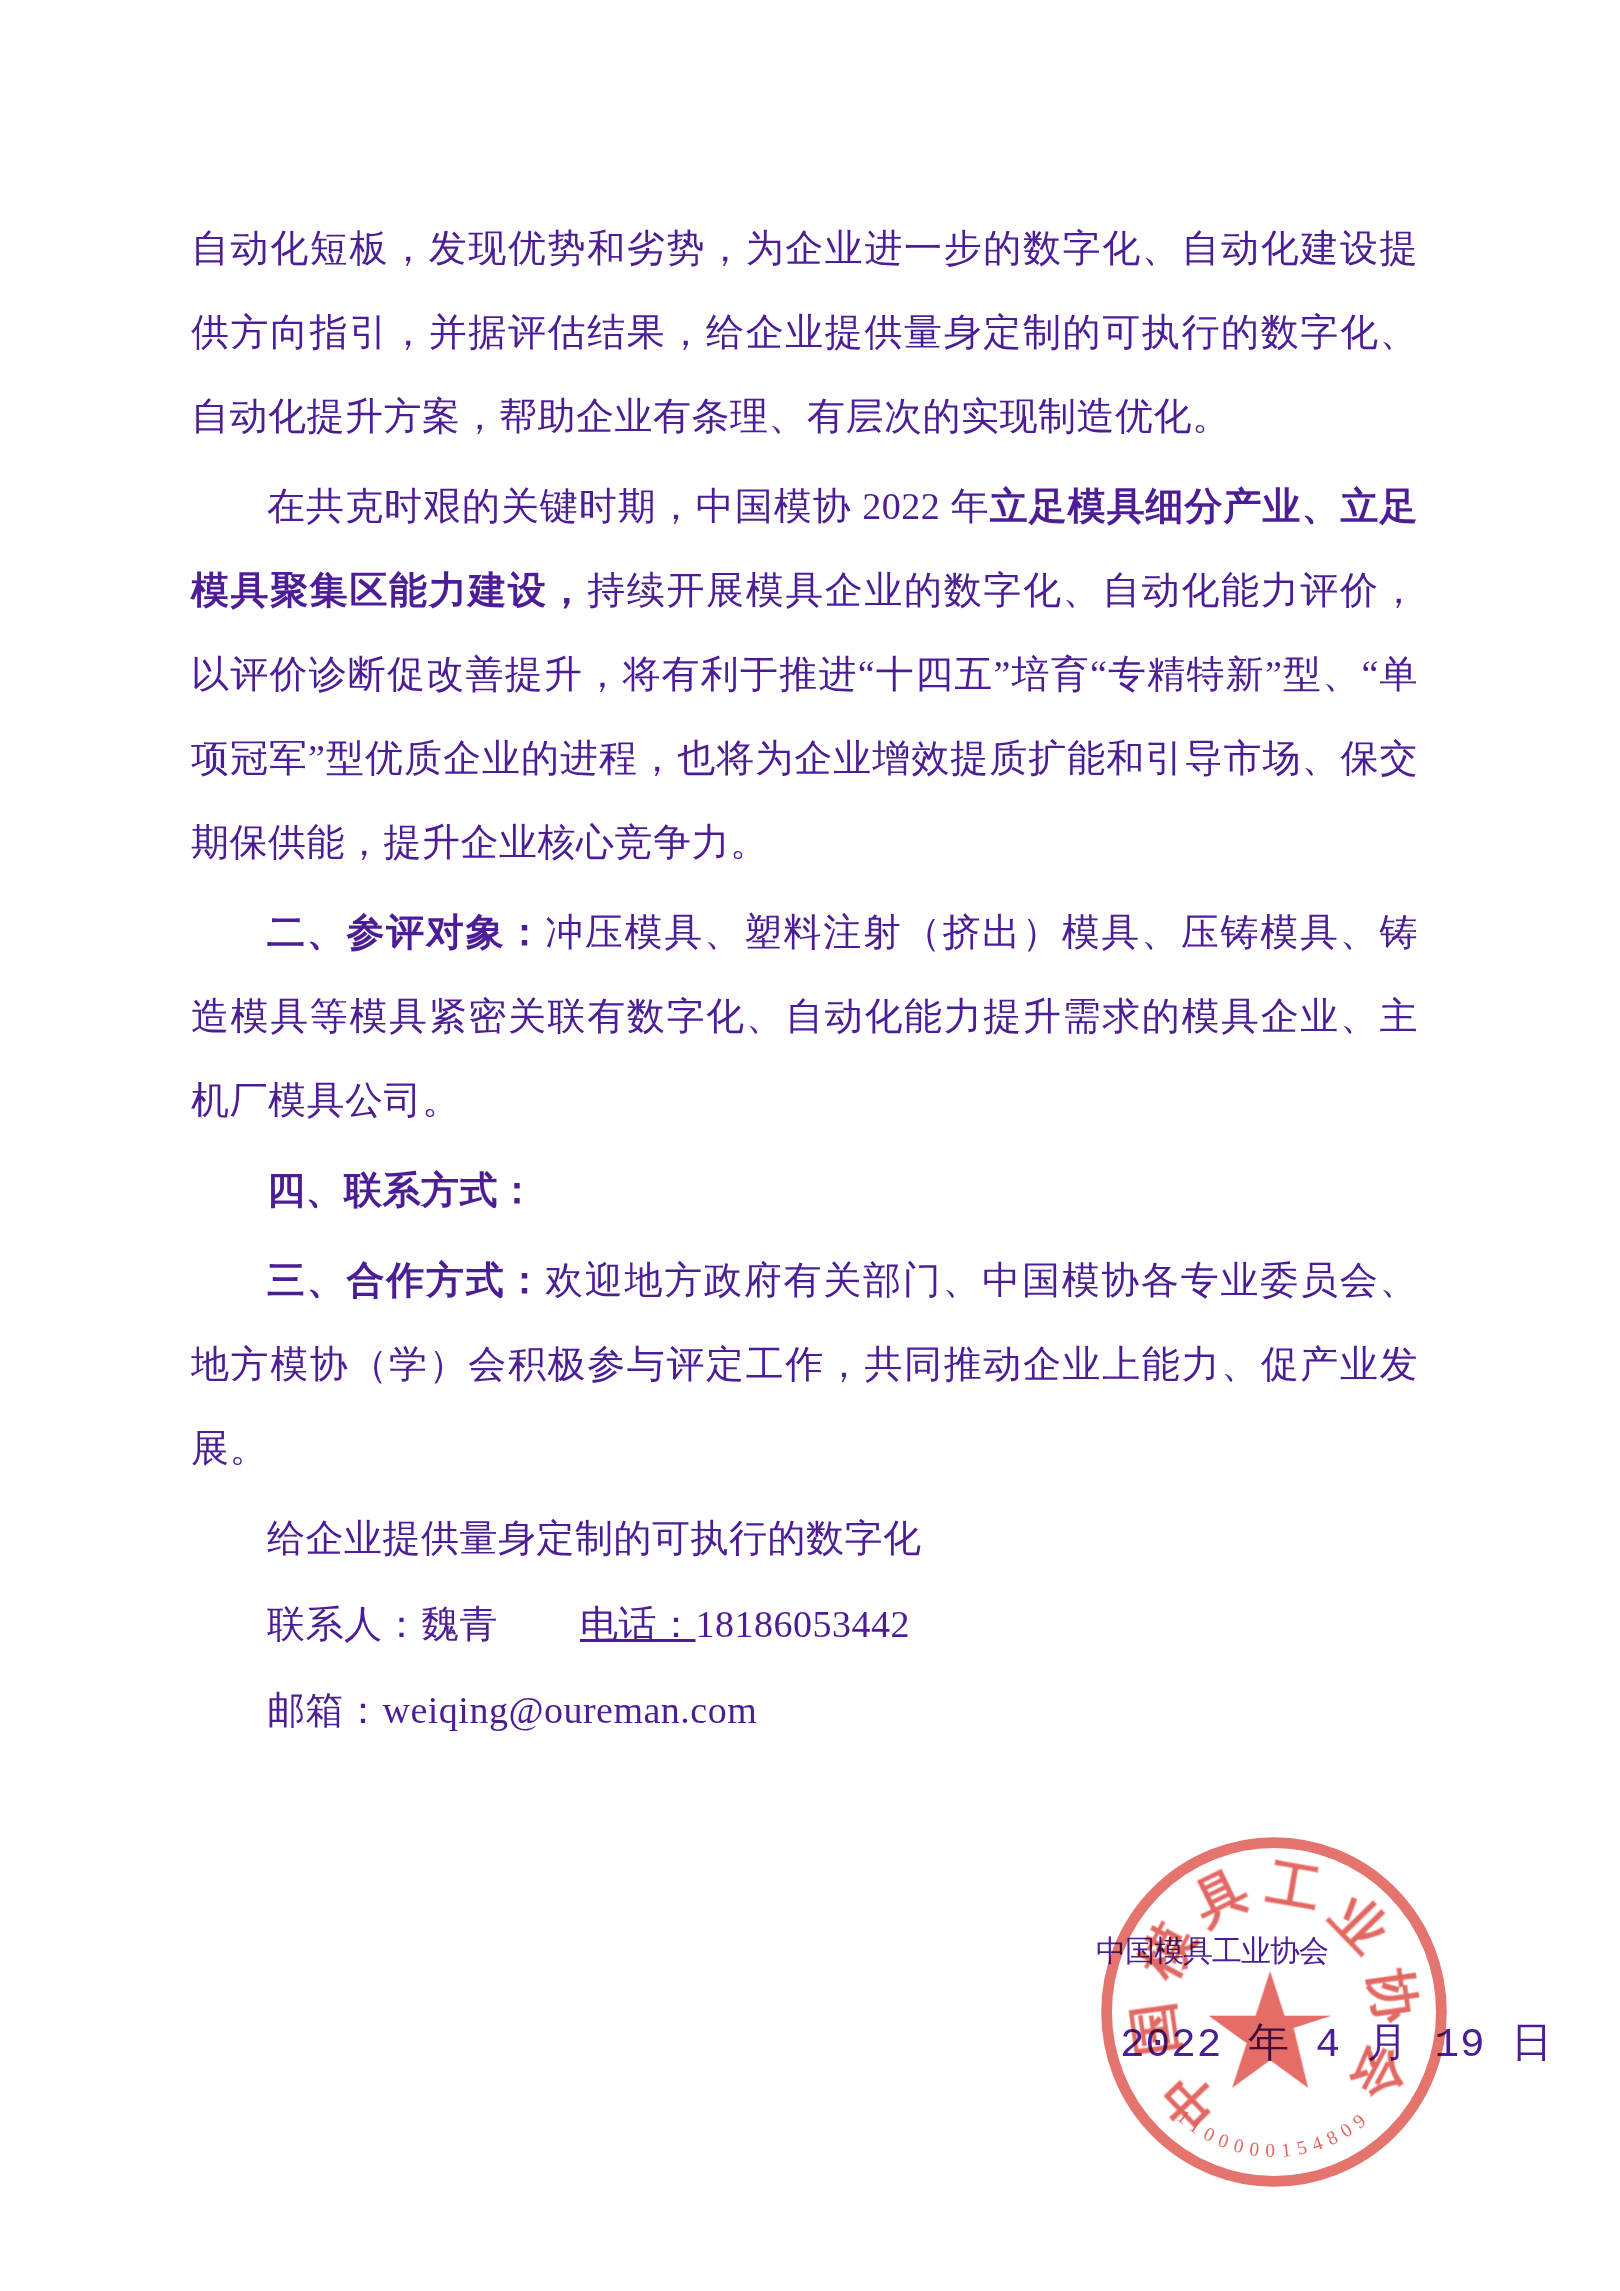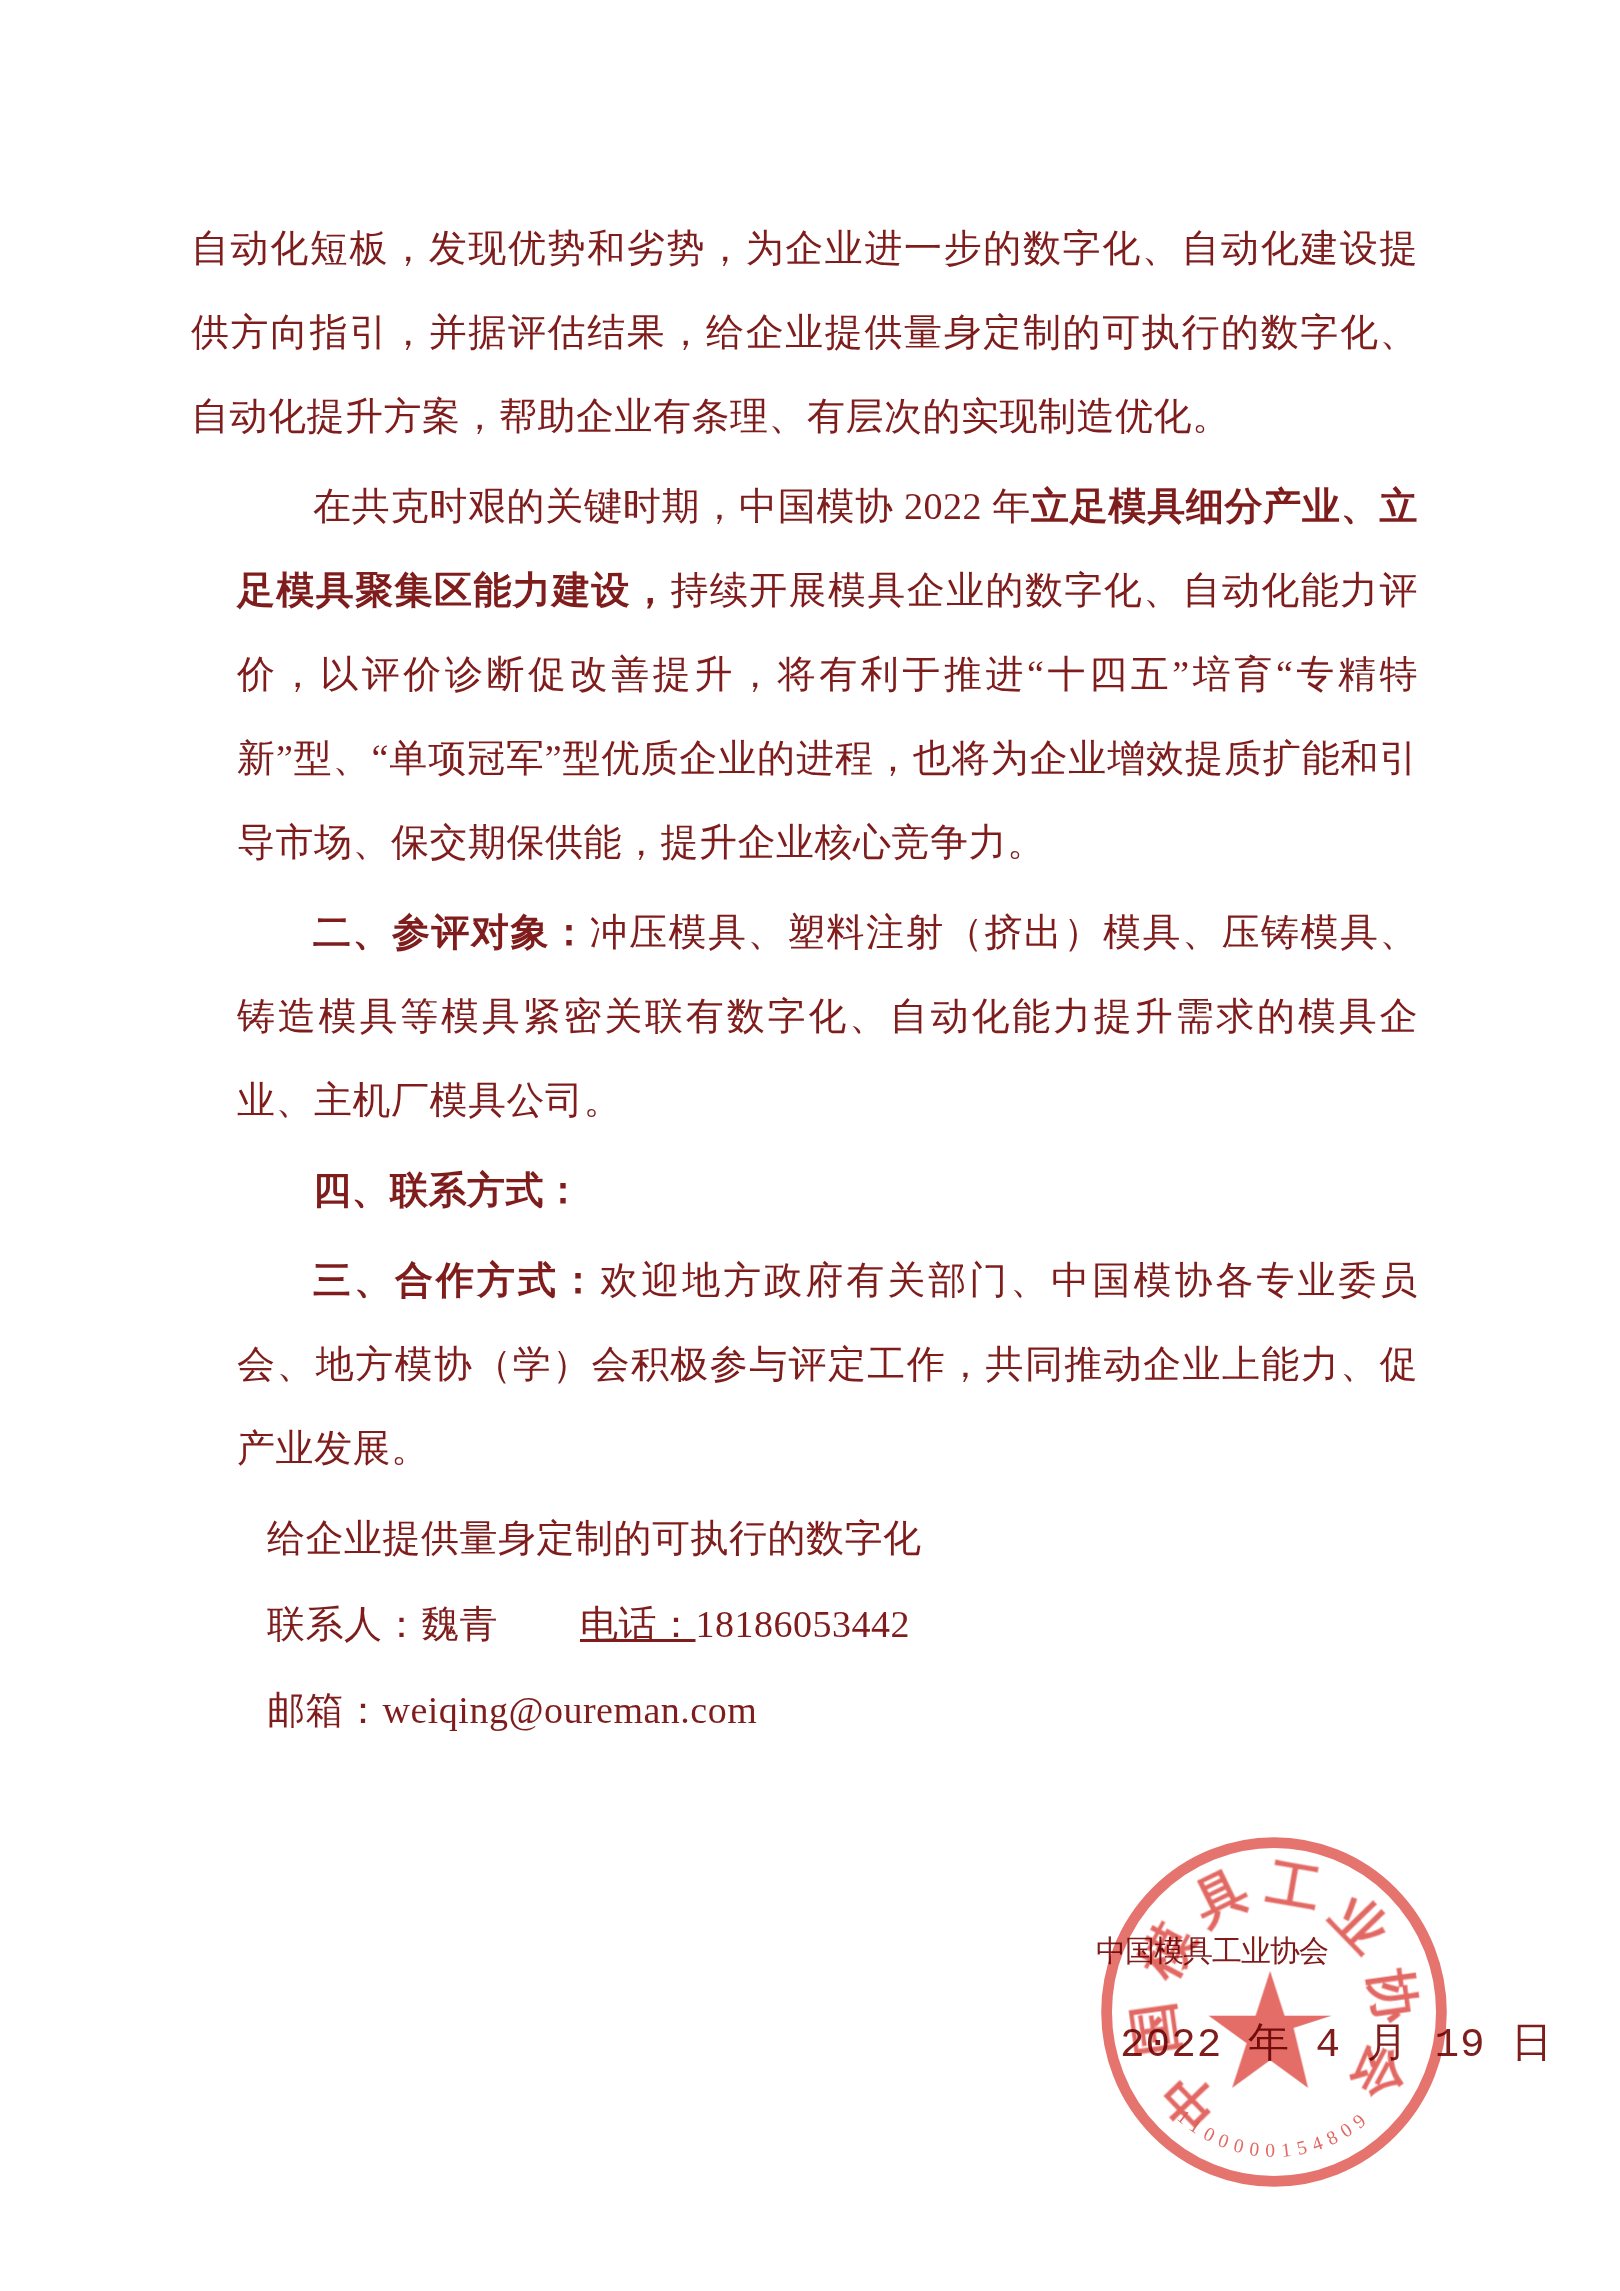--- a/index.html
+++ b/index.html
@@ -3,32 +3,32 @@
 <meta charset="utf-8">
 <style>
   html,body{margin:0;padding:0;background:#888;}
   .page{
     position:relative;
     width:1620px;height:2292px;
     margin:0 auto;
     background:#ffffff;
     overflow:hidden;
     font-family:"Liberation Serif","DejaVu Serif",serif;
-    color:#7f1d1d;
+    color:#4c1d95;
   }
   .body-text{
     position:absolute;
     left:191px;top:206px;width:1227px;
     font-size:38px;
     line-height:84px;
     text-align:justify;
     letter-spacing:0.5px;
   }
   .para{margin:0 0 5.9px 0;}
-  .para.indent{text-indent:2em;margin-left:46px;}
+  .para.indent{text-indent:2em;}
   .run-bold{
     font-family:"Liberation Sans","DejaVu Sans",sans-serif;
     font-weight:700;
   }
   .contact-block{margin-top:2px;}
   .contact-line{
     padding-left:2em;
     text-align:left;
     line-height:86px;
   }

